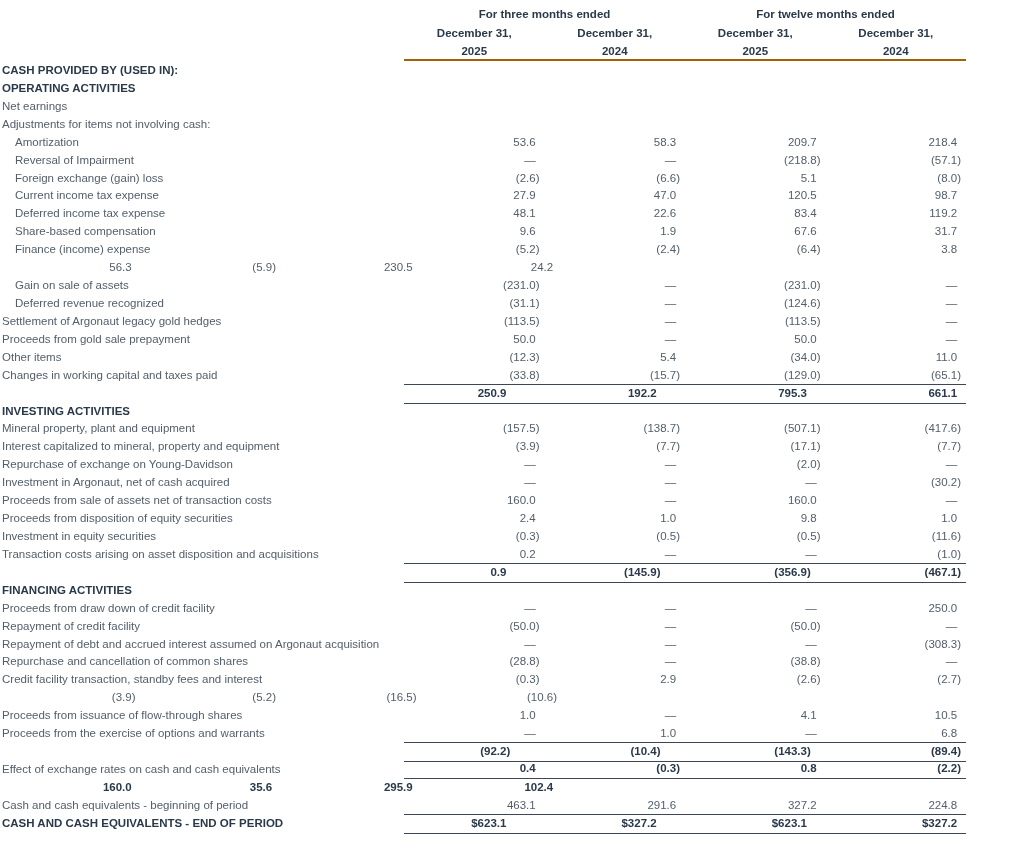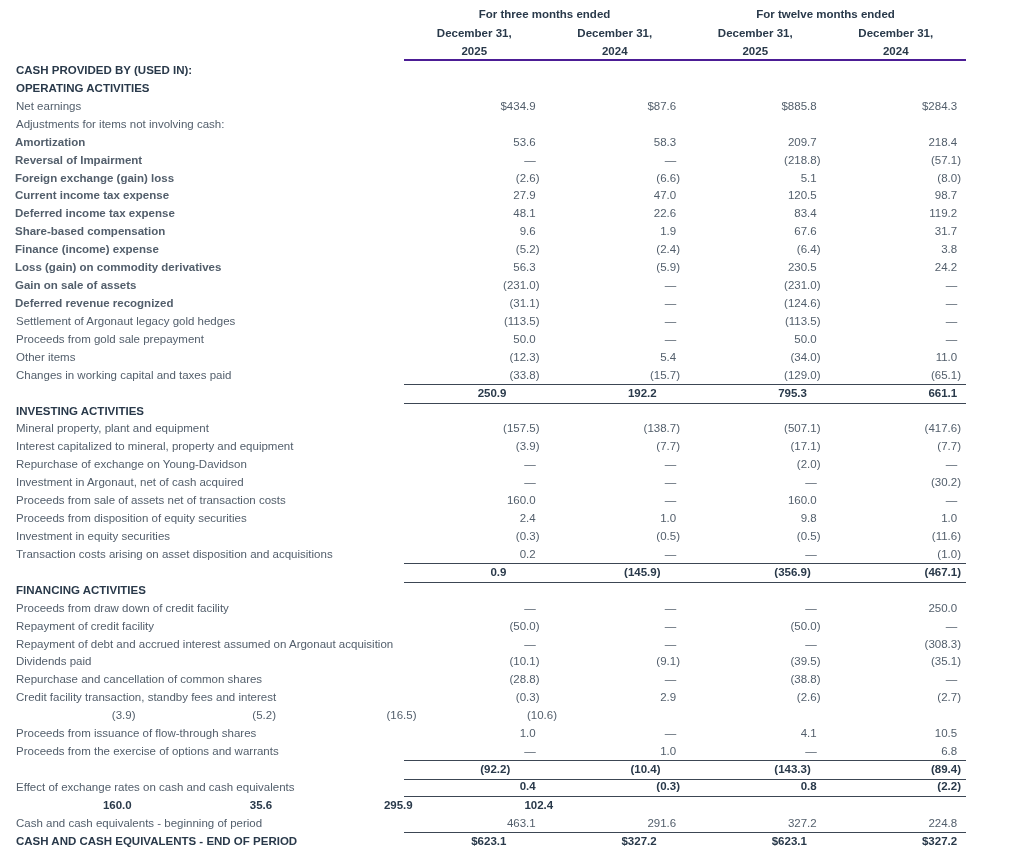--- a/index.html
+++ b/index.html
@@ -9,38 +9,38 @@
     font-size: 11.5px;
     color: #525e6b;
     -webkit-font-smoothing: antialiased;
   }
   .page { padding-top: 5px; width: 966px; box-sizing: border-box; }
 
   .row { display: flex; align-items: center; box-sizing: border-box; }
   .brow { height: 17.93px; line-height: 17.93px; }
 
   .label {
-    flex: 1 1 auto; padding-left: 16px; white-space: nowrap; overflow: hidden;
+    flex: 1 1 auto; padding-left: 2px; white-space: nowrap; overflow: hidden;
   }
   .nums, .groups { flex: 0 0 562px; width: 562px; box-sizing: border-box; }
   .nums { display: grid; grid-template-columns: repeat(4, 1fr); }
   .groups { display: grid; grid-template-columns: 1fr 1fr; }
 
   .num { text-align: right; padding-right: 5px; white-space: nowrap; }
   .ph { visibility: hidden; }
 
   .bold { font-weight: bold; color: #29394a; }
-  .indent { padding-left: 15px; font-weight: bold; }
+  .indent { padding-left: 15px; }
 
   
   .group-row { height: 19px; line-height: 19px; }
   .hdr-row   { height: 18px; line-height: 18px; justify-content: flex-end; }
   .yr-row    { height: 20px; line-height: 16px; }
   .gcell, .hcell { text-align: center; font-weight: bold; color: #29394a; white-space: nowrap; }
-  .yr-rule { border-bottom: 2px solid #4c1d95; }
+  .yr-rule { border-bottom: 2px solid #a16207; }
 
   
   .rule-top    { border-top: 1.5px solid #3c4654; gap: 39px; }
   .rule-bottom { border-bottom: 1.5px solid #3c4654; }
 </style>
 </head>
 <body>
 
 <div class="page">
 
@@ -86,26 +86,20 @@
         <div class="label bold">OPERATING ACTIVITIES</div>
         <div class="nums">
           <div class="num num-val"></div>
           <div class="num num-val"></div>
           <div class="num num-val"></div>
           <div class="num num-val"></div>
         </div>
       </div>
       <div class="row brow">
         <div class="label">Net earnings</div>
-        <div class="nums">
-          <div class="num num-val">$434.9<span class="ph">)</span></div>
-          <div class="num num-val">$87.6<span class="ph">)</span></div>
-          <div class="num num-val">$885.8<span class="ph">)</span></div>
-          <div class="num num-val">$284.3<span class="ph">)</span></div>
-        </div>
       </div>
       <div class="row brow">
         <div class="label">Adjustments for items not involving cash:</div>
         <div class="nums">
           <div class="num num-val"></div>
           <div class="num num-val"></div>
           <div class="num num-val"></div>
           <div class="num num-val"></div>
         </div>
       </div>
@@ -166,21 +160,20 @@
       <div class="row brow">
         <div class="label indent">Finance (income) expense</div>
         <div class="nums">
           <div class="num num-val">(5.2)</div>
           <div class="num num-val">(2.4)</div>
           <div class="num num-val">(6.4)</div>
           <div class="num num-val">3.8<span class="ph">)</span></div>
         </div>
       </div>
       <div class="row brow">
-        <div class="label indent">Loss (gain) on commodity derivatives</div>
         <div class="nums">
           <div class="num num-val">56.3<span class="ph">)</span></div>
           <div class="num num-val">(5.9)</div>
           <div class="num num-val">230.5<span class="ph">)</span></div>
           <div class="num num-val">24.2<span class="ph">)</span></div>
         </div>
       </div>
       <div class="row brow">
         <div class="label indent">Gain on sale of assets</div>
         <div class="nums">
@@ -364,29 +357,20 @@
       <div class="row brow">
         <div class="label">Repayment of debt and accrued interest assumed on Argonaut acquisition</div>
         <div class="nums">
           <div class="num num-val">—<span class="ph">)</span></div>
           <div class="num num-val">—<span class="ph">)</span></div>
           <div class="num num-val">—<span class="ph">)</span></div>
           <div class="num num-val">(308.3)</div>
         </div>
       </div>
       <div class="row brow">
-        <div class="label">Dividends paid</div>
-        <div class="nums">
-          <div class="num num-val">(10.1)</div>
-          <div class="num num-val">(9.1)</div>
-          <div class="num num-val">(39.5)</div>
-          <div class="num num-val">(35.1)</div>
-        </div>
-      </div>
-      <div class="row brow">
         <div class="label">Repurchase and cancellation of common shares</div>
         <div class="nums">
           <div class="num num-val">(28.8)</div>
           <div class="num num-val">—<span class="ph">)</span></div>
           <div class="num num-val">(38.8)</div>
           <div class="num num-val">—<span class="ph">)</span></div>
         </div>
       </div>
       <div class="row brow">
         <div class="label">Credit facility transaction, standby fees and interest</div>

